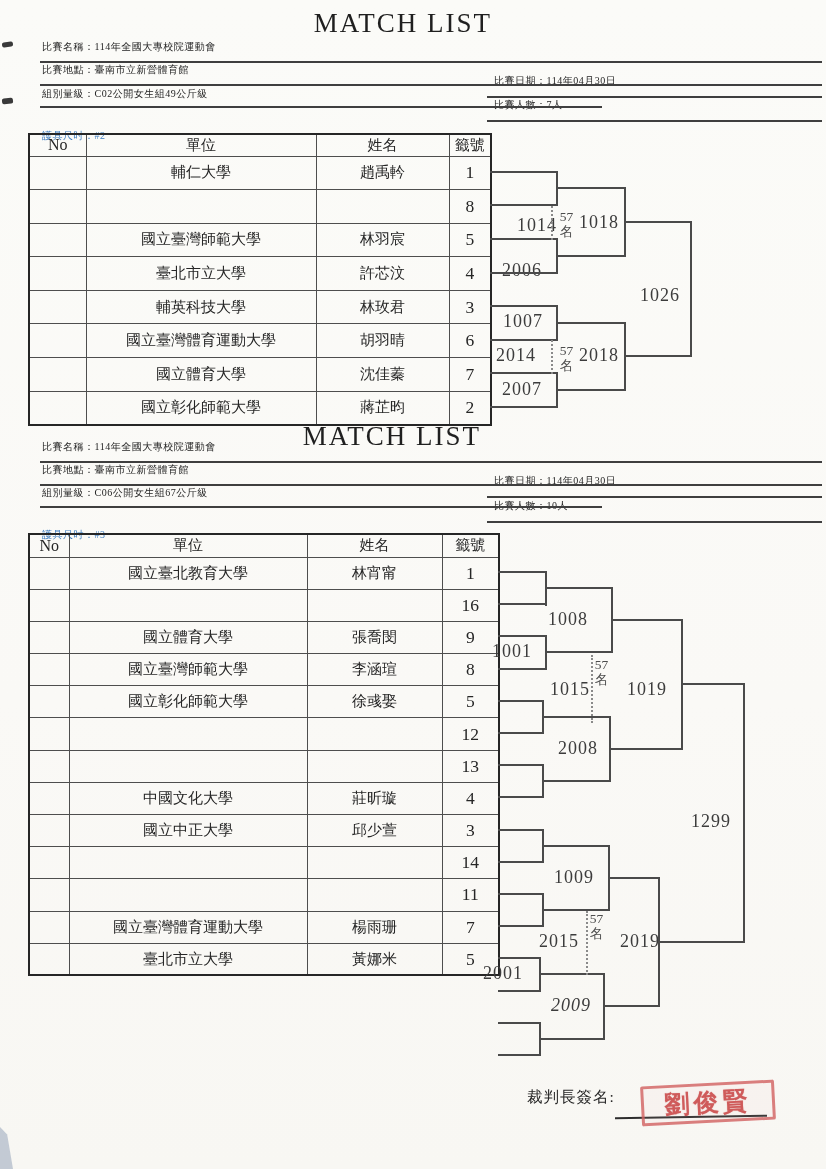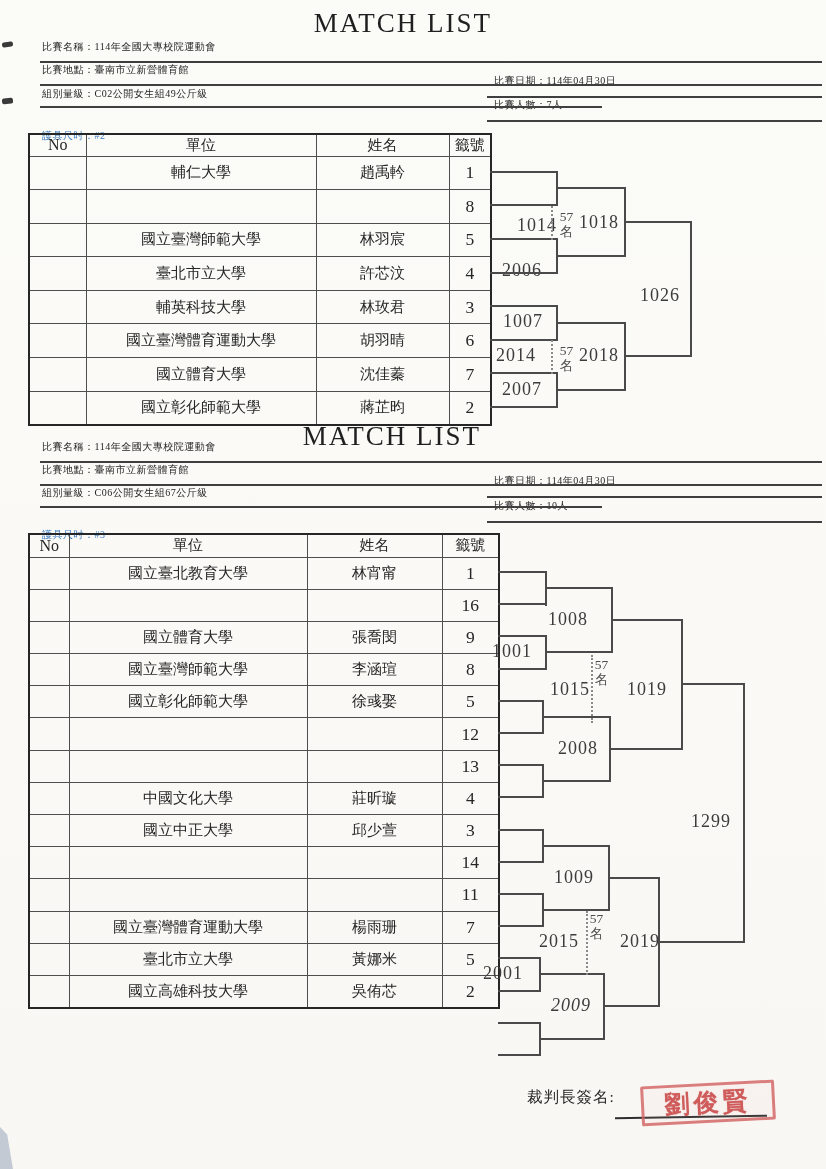--- a/index.html
+++ b/index.html
@@ -268,26 +268,20 @@
             <td></td>
             <td>國立臺灣體育運動大學</td>
             <td>楊雨珊</td>
             <td>7</td>
           </tr>
           <tr>
             <td></td>
             <td>臺北市立大學</td>
             <td>黃娜米</td>
             <td>5</td>
-          </tr>
-          <tr>
-            <td></td>
-            <td>國立高雄科技大學</td>
-            <td>吳侑芯</td>
-            <td>2</td>
           </tr>
         </tbody>
     </table>
 
     <div class="abs" style="inset:0;" id="bracket2">
       <div class="mnum" style="left:487px;top:641px;width:50px;">1001</div>
       <div class="mnum" style="left:541px;top:609px;width:54px;">1008</div>
       <div class="mnum" style="left:545px;top:679px;width:50px;">1015</div>
       <div class="pnote" style="left:594px;top:657px;width:15px;">57名</div>
       <div class="mnum" style="left:620px;top:679px;width:54px;">1019</div>

